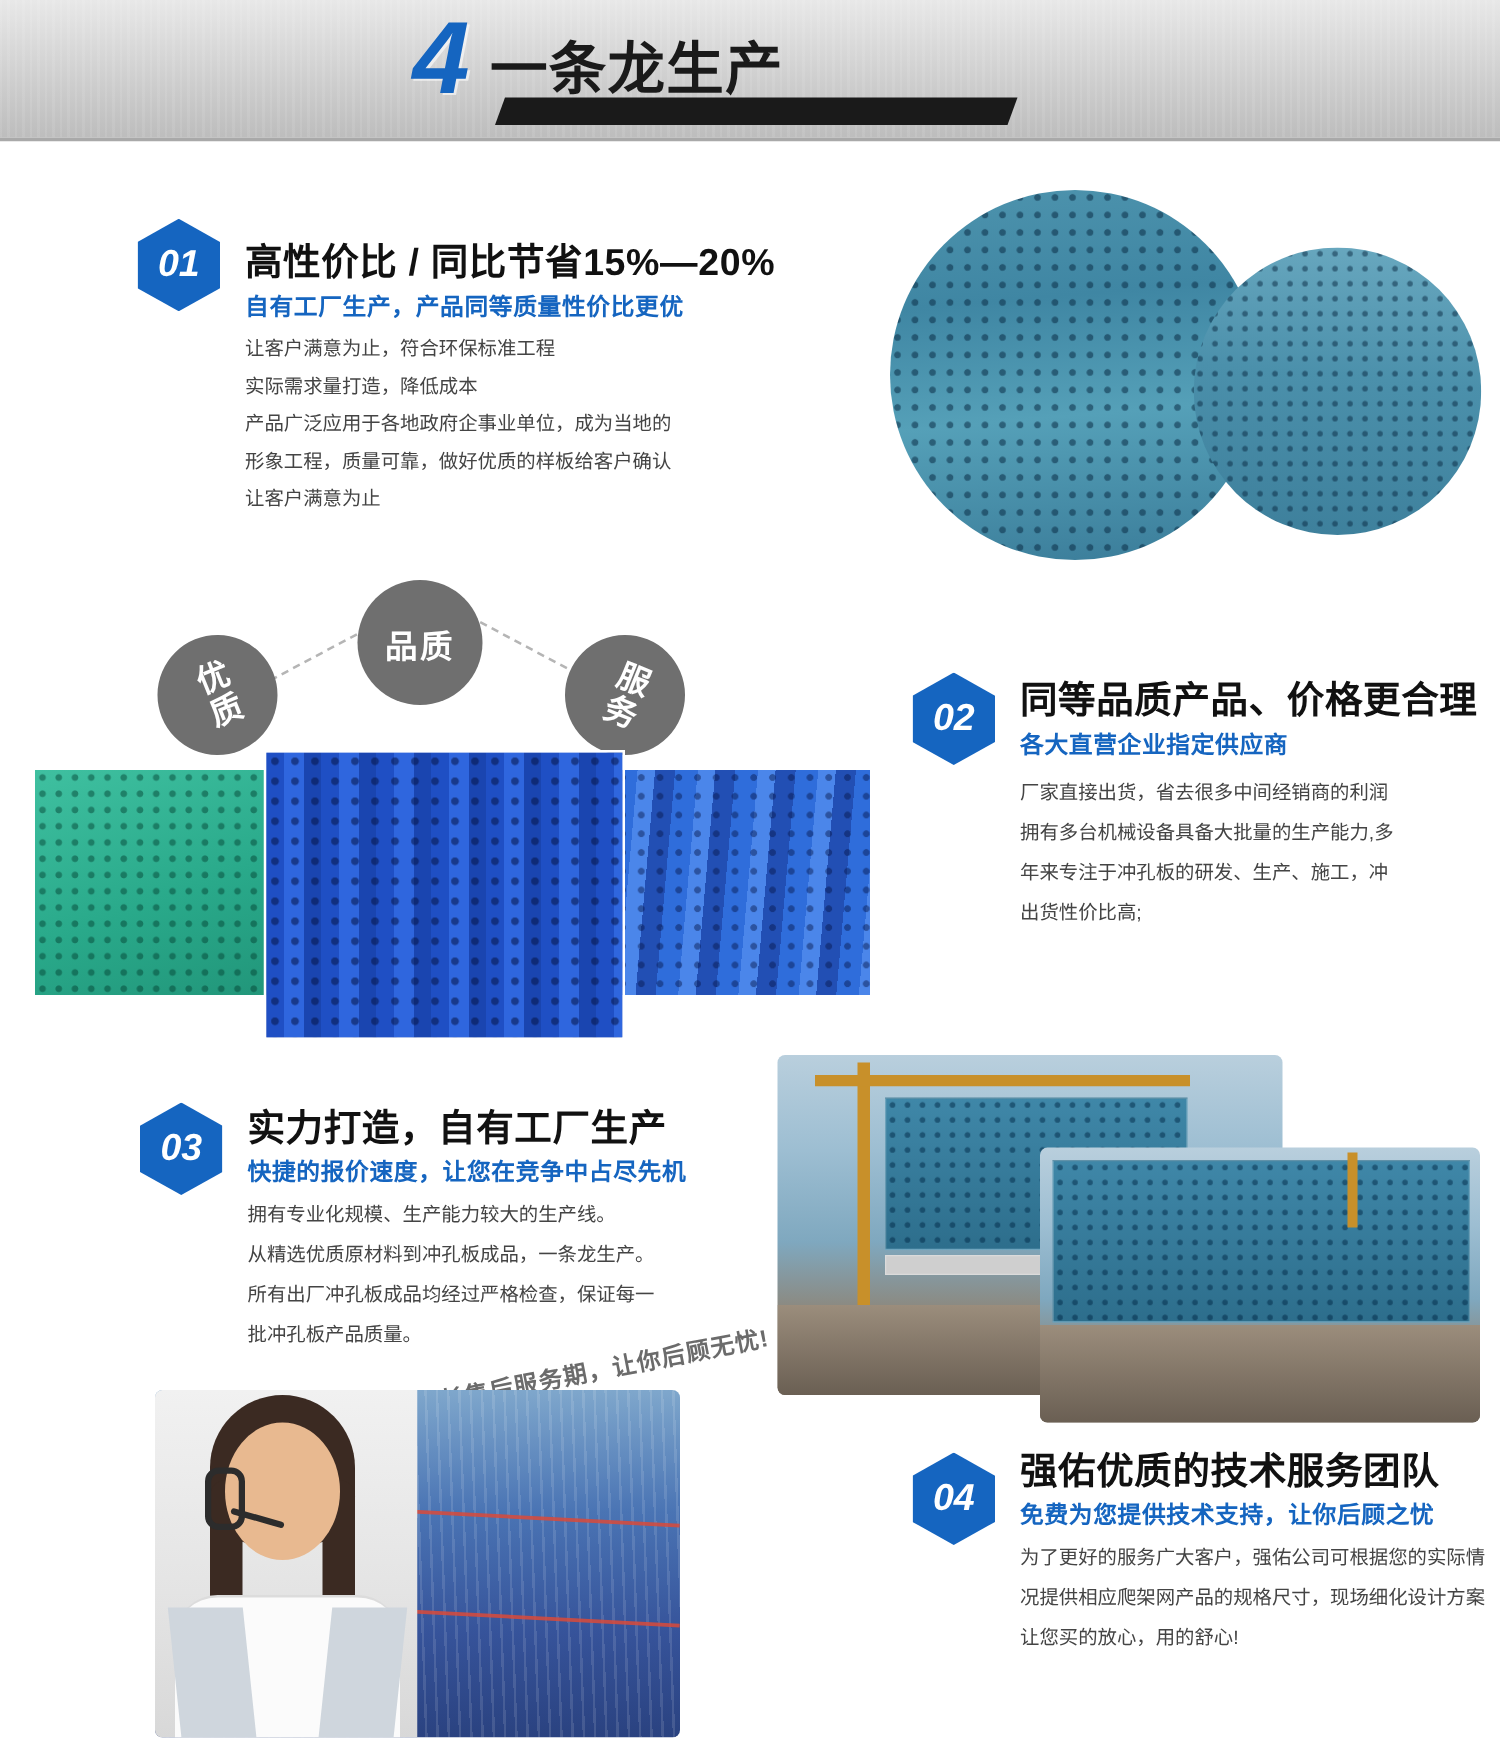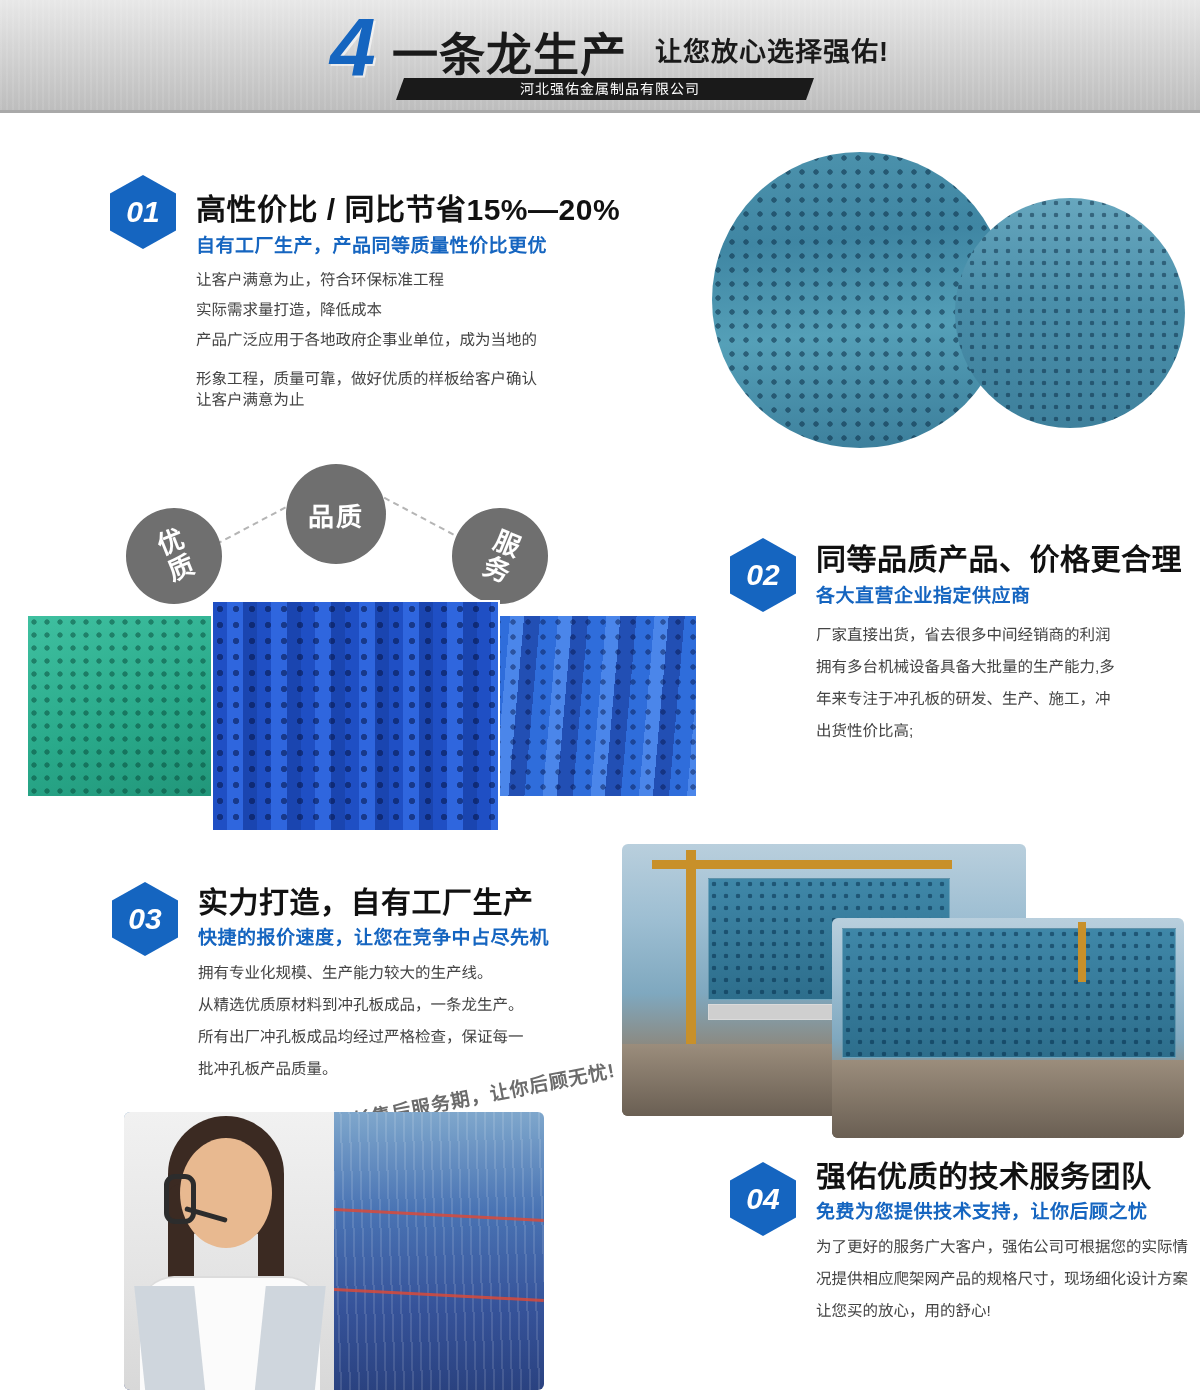--- a/index.html
+++ b/index.html
@@ -130,33 +130,31 @@
     transform:rotate(-11deg);letter-spacing:1px;
   }
 </style>
 </head>
 <body>
 
 <div class="header">
   <div class="header-inner">
     <div class="big4">4</div>
     <div class="head-main">一条龙生产</div>
-    <div class="head-sub">让您放心选择强佑!</div>
     <div class="head-bar"></div>
-    <div class="head-bar-text">河北强佑金属制品有限公司</div>
   </div>
 </div>
 
 <div class="hex" style="left:110px;top:175px;">01</div>
 <div class="title" style="left:196px;top:185px;">高性价比 / 同比节省15%—20%</div>
 <div class="subtitle" style="left:196px;top:230px;">自有工厂生产，产品同等质量性价比更优</div>
 <div class="body-text" style="left:196px;top:265px;">让客户满意为止，符合环保标准工程</div>
 <div class="body-text" style="left:196px;top:295px;">实际需求量打造，降低成本</div>
 <div class="body-text" style="left:196px;top:325px;">产品广泛应用于各地政府企事业单位，成为当地的</div>
-<div class="body-text" style="left:196px;top:365px;font-family:Liberation Mono, monospace;">形象工程，质量可靠，做好优质的样板给客户确认</div>
+<div class="body-text" style="left:196px;top:355px;">形象工程，质量可靠，做好优质的样板给客户确认</div>
 <div class="body-text" style="left:196px;top:385px;">让客户满意为止</div>
 
 <div class="photo circle mesh-blue" style="left:712px;top:152px;width:296px;height:296px;"></div>
 <div class="photo circle mesh-blue2" style="left:955px;top:198px;width:230px;height:230px;"></div>
 
 <div class="dash" style="left:200px;top:520px;width:120px;transform:rotate(-28deg);"></div>
 <div class="dash" style="left:368px;top:520px;width:120px;transform:rotate(28deg);"></div>
 <div class="qcircle" style="left:286px;top:464px;width:100px;height:100px;">品质</div>
 <div class="qcircle qlabel-v" style="left:126px;top:508px;width:96px;height:96px;transform:rotate(-22deg);">优质</div>
 <div class="qcircle qlabel-v" style="left:452px;top:508px;width:96px;height:96px;transform:rotate(22deg);">服务</div>

